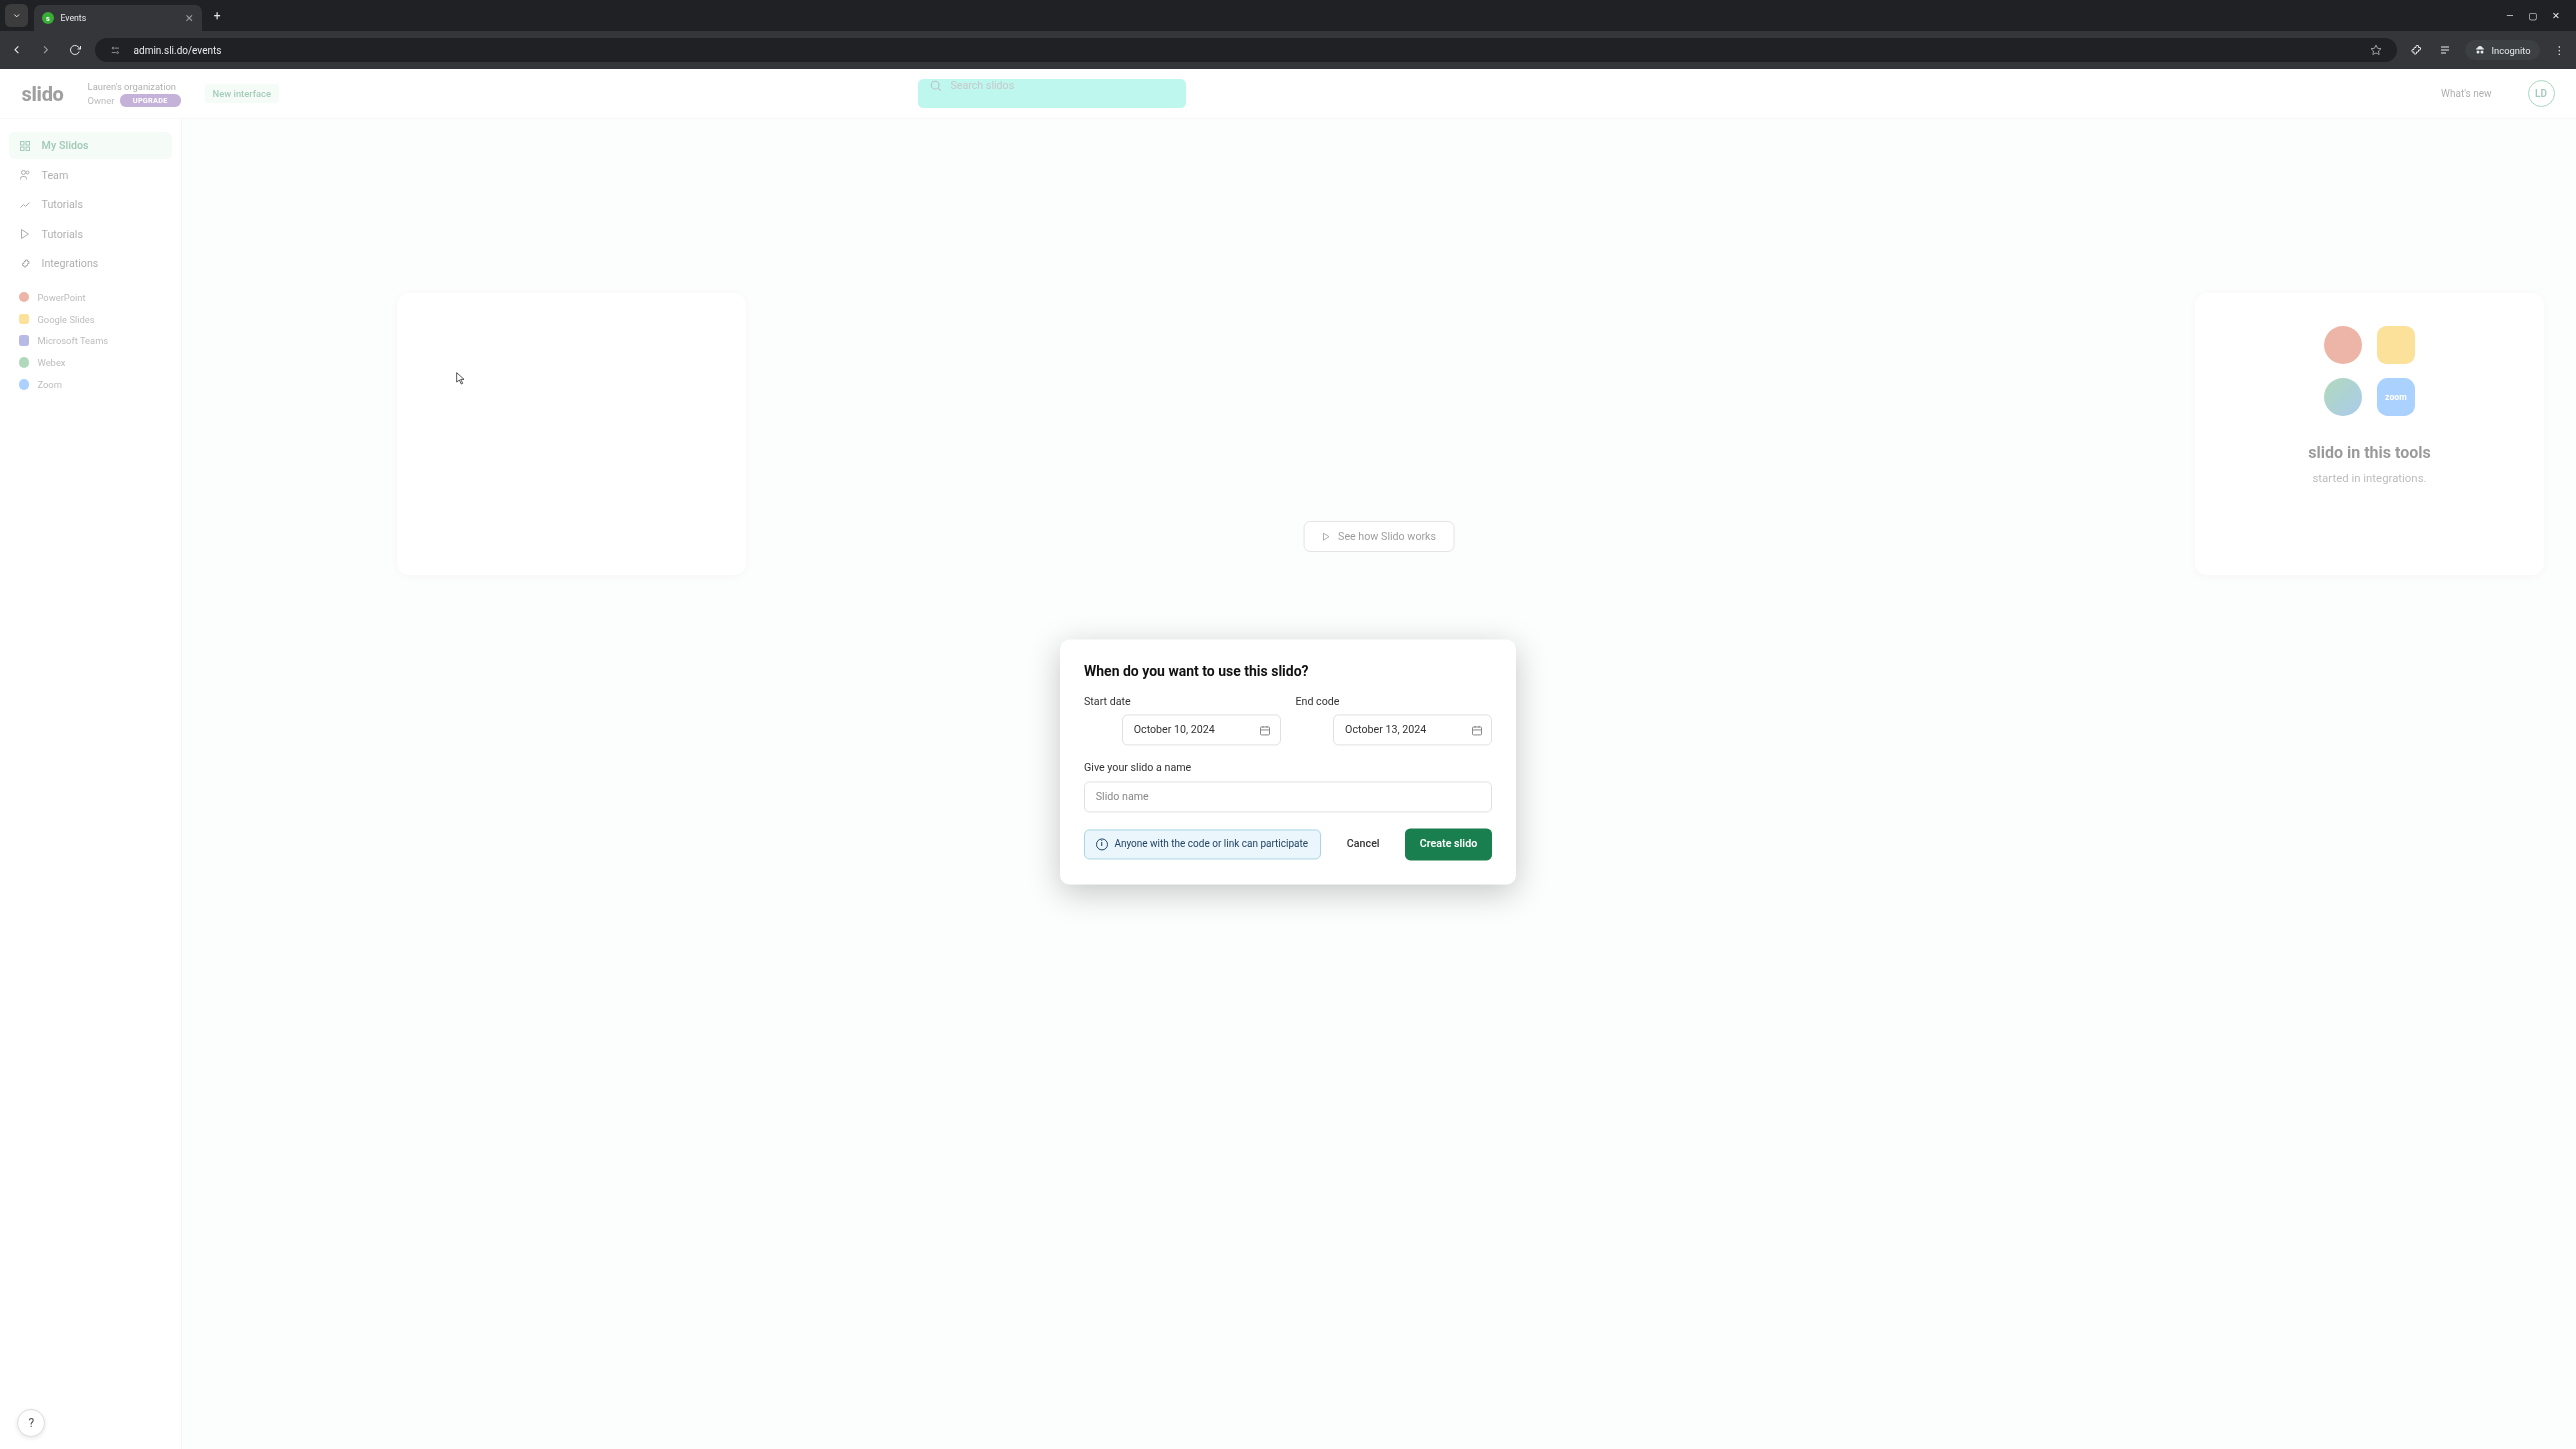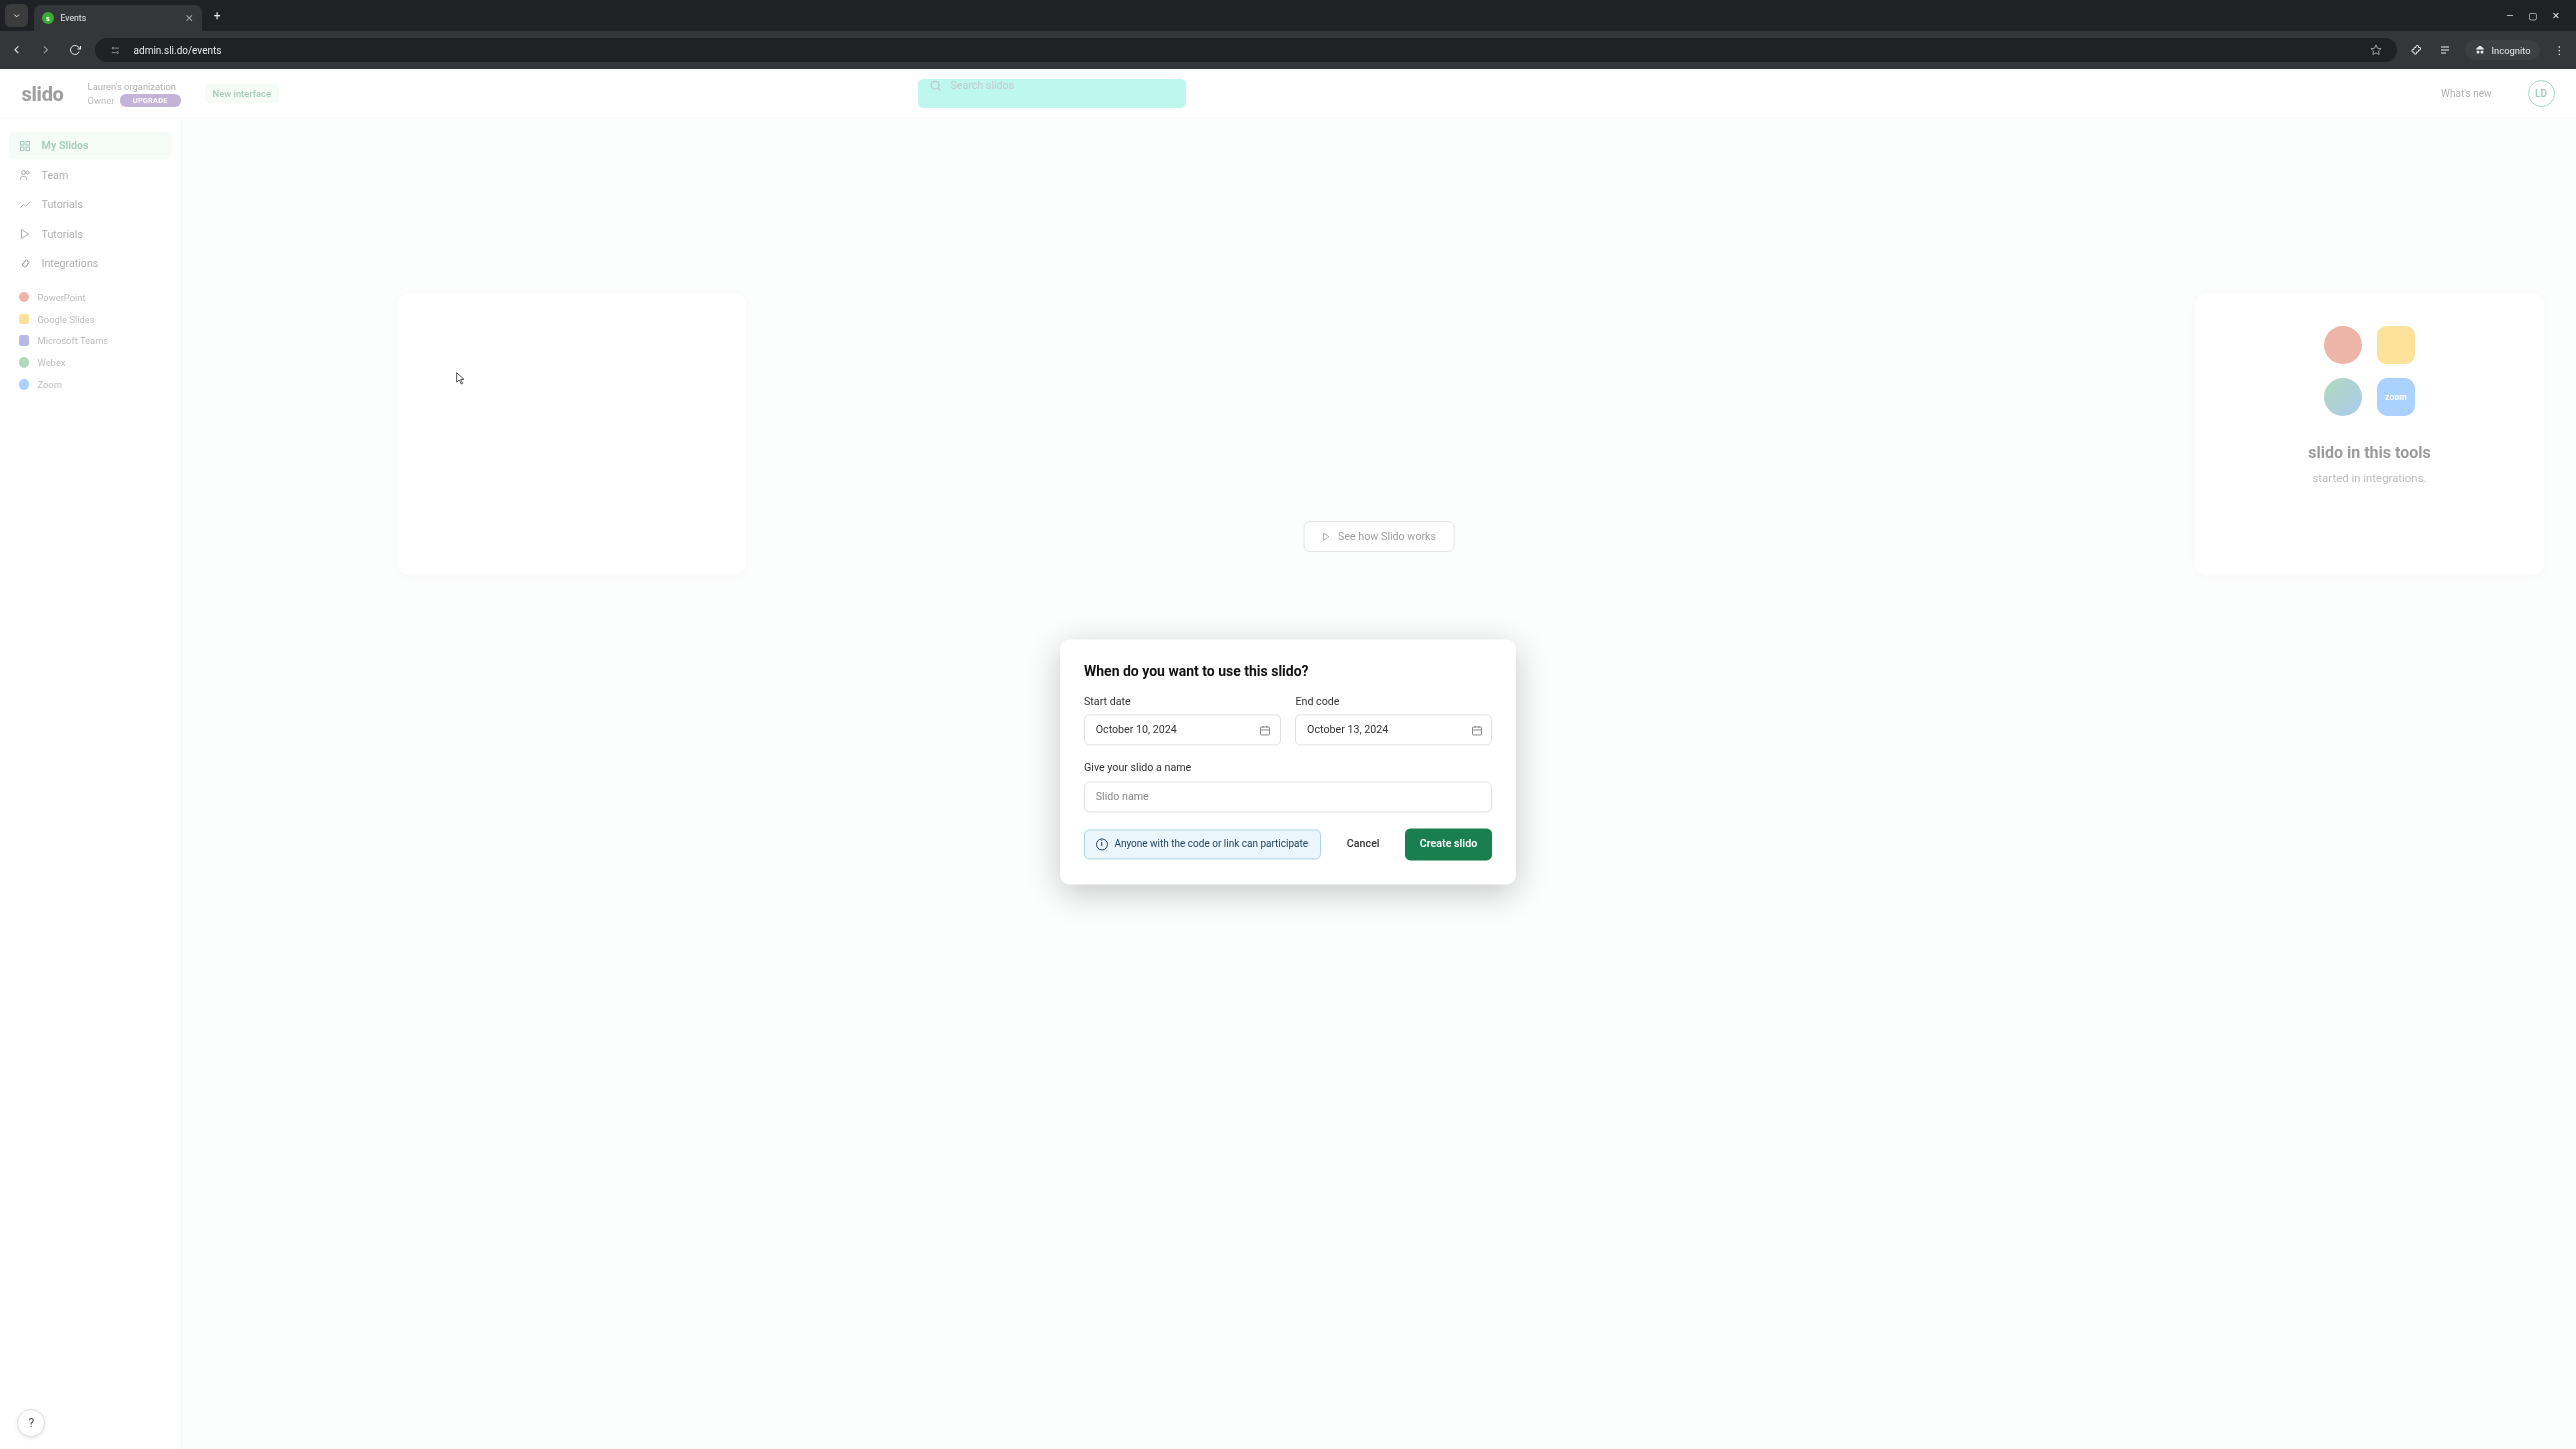--- a/index.html
+++ b/index.html
@@ -72,21 +72,21 @@
 
   
   .overlay { position: absolute; inset: 0; background: rgba(255,255,255,0.6); }
 
   
   .modal { position: absolute; left: 50%; top: 50%; transform: translate(-50%,-50%); width: 456px; background: #fff; border-radius: 9.4px; box-shadow: 0 8px 32px rgba(0,0,0,0.22); padding: 24px; }
   .modal h2 { font-size: 14px; font-weight: 700; color: #111; margin-bottom: 16px; }
   .date-row { display: flex; gap: 14.8px; margin-bottom: 16px; }
   .date-col { flex: 1; }
   .field-label { font-size: 10.7px; color: #333; margin-bottom: 6.7px; display: block; }
-  .date-input-wrap { position: relative; }
+  .date-input-wrap { position: relative; margin-left: 38px; }
   .text-input { width: 100%; border: 0.7px solid #e0e0e0; border-radius: 5.4px; padding: 8px 29.5px 8px 10.7px; font-size: 10.7px; color: #333; outline: none; }
   .text-input::placeholder { color: #888; }
   .cal-icn { position: absolute; right: 9.4px; top: 50%; transform: translateY(-50%); color: #888; pointer-events: none; }
   .name-row { margin-bottom: 16px; }
   .footer-row { display: flex; align-items: center; gap: 10.7px; }
   .info-pill { border: 0.7px solid #a8d5e2; background: #eaf6fb; border-radius: 5.4px; padding: 8px 10.7px; display: flex; align-items: center; gap: 6.7px; color: #246; font-size: 10px; flex: 1; }
   .info-icn { width: 12px; height: 12px; border: 1px solid #246; border-radius: 50%; display: flex; align-items: center; justify-content: center; font-size: 7.4px; font-weight: 700; }
   .btn { border: none; border-radius: 5.4px; padding: 9.4px 14.8px; font-size: 10.7px; cursor: pointer; font-weight: 500; }
   .btn-cancel { background: transparent; color: #333; }
   .btn-primary { background: #1a7f4e; color: #fff; font-weight: 600; }

